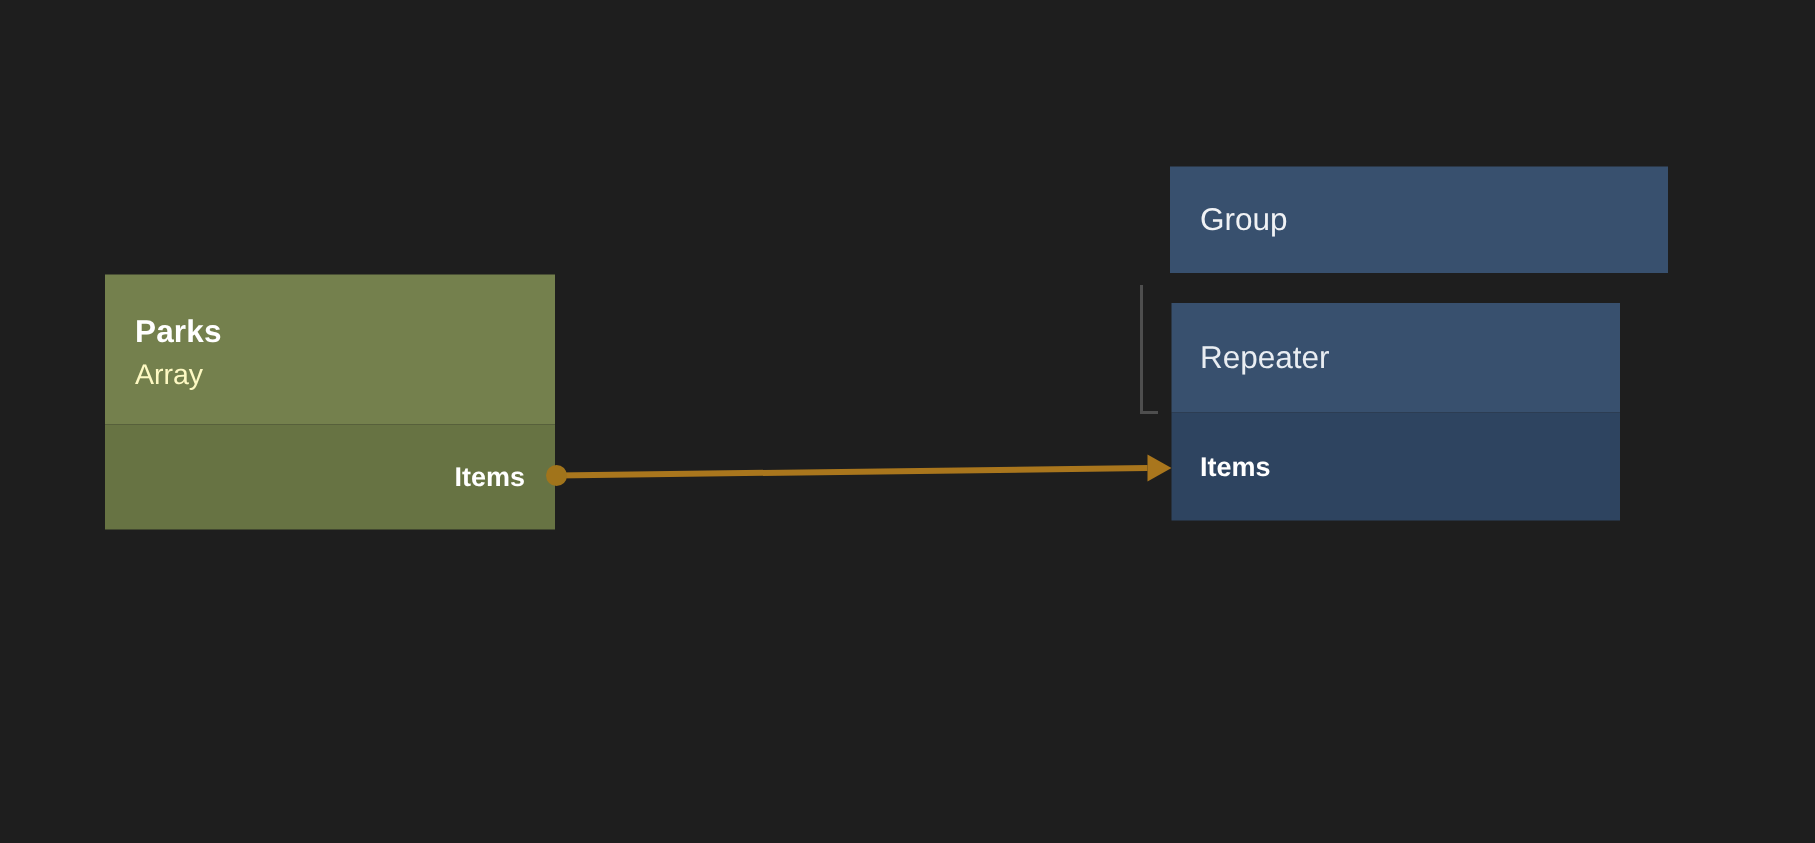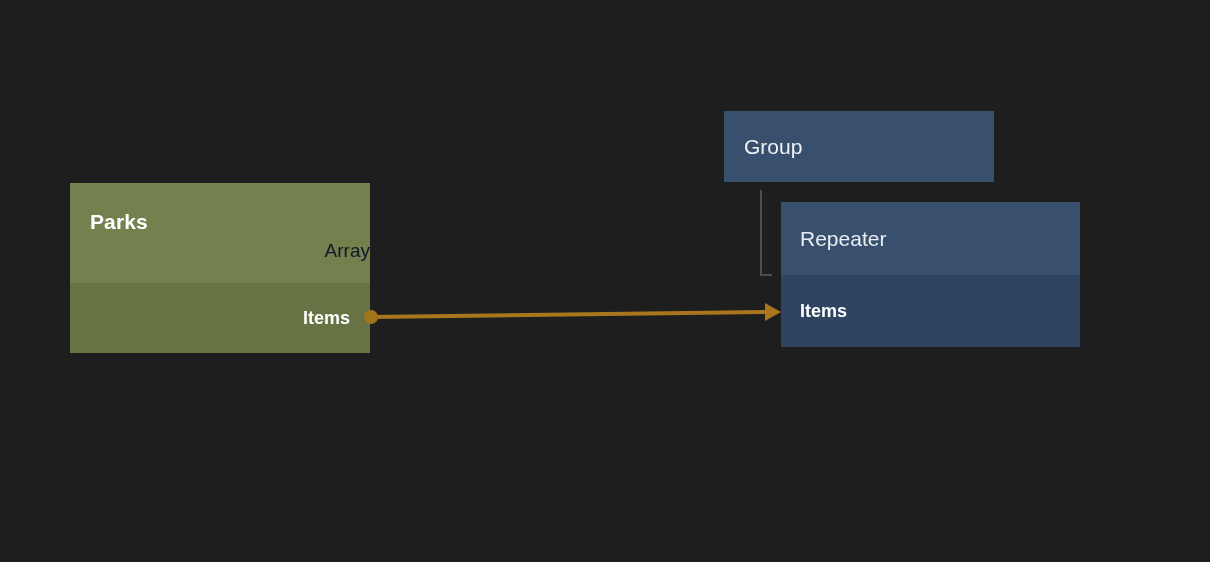--- a/index.html
+++ b/index.html
@@ -51,26 +51,25 @@
     justify-content: flex-start;
   }
   .parks-title {
     color: #ffffff;
     font-size: 21px;
     font-weight: 600;
     line-height: 26px;
     letter-spacing: 0.1px;
   }
   .parks-subtitle {
-    color: #0f172a;
+    color: #fef9c3;
     font-size: 19px;
     font-weight: 400;
     line-height: 26px;
     margin-top: 3px;
-    text-align: right;
   }
   .parks-body {
     height: 70px;
     background: #677343;
   }
   .port-row-out {
     position: absolute;
     right: 20px;
     top: 0;
     height: 70px;
@@ -88,23 +87,23 @@
     left: 364px;
     top: 310px;
     width: 14px;
     height: 14px;
     border-radius: 50%;
     background: #a1741b;
   }
 
   
   .node-group {
-    left: 724px;
+    left: 780px;
     top: 111px;
-    width: 270px;
+    width: 332px;
     height: 71px;
   }
   .group-header {
     height: 71px;
     background: #38506e;
     padding-left: 20px;
     justify-content: center;
   }
   .group-title {
     color: #f0f2f5;

